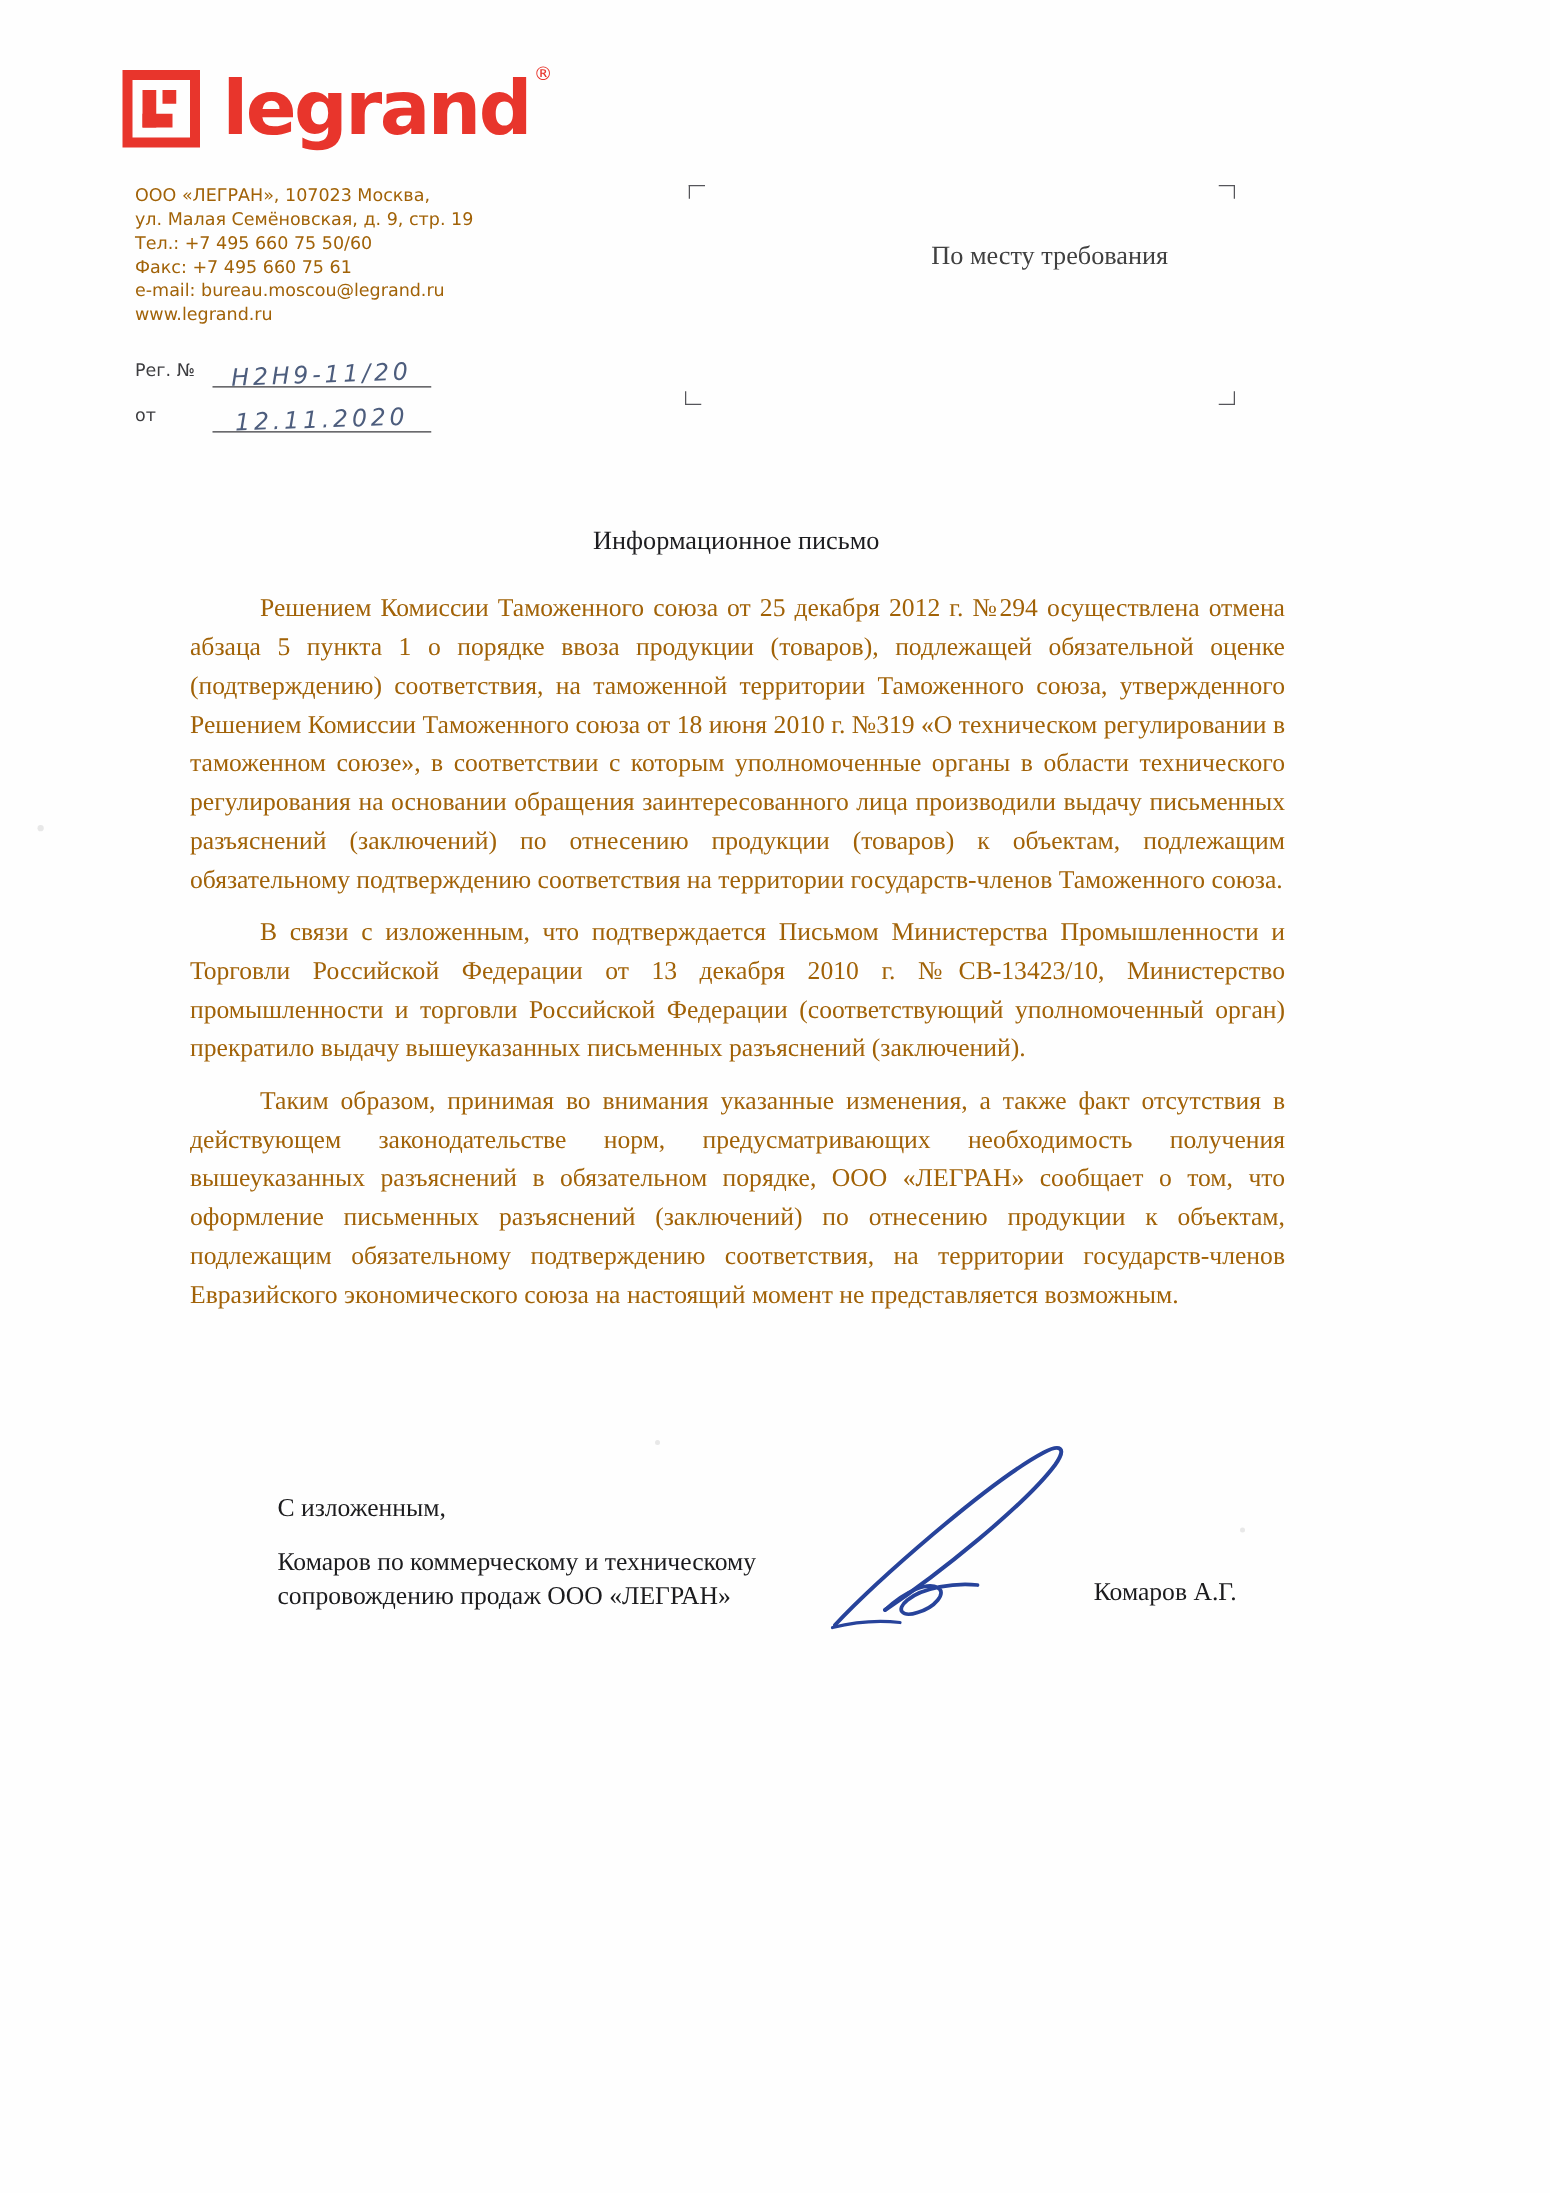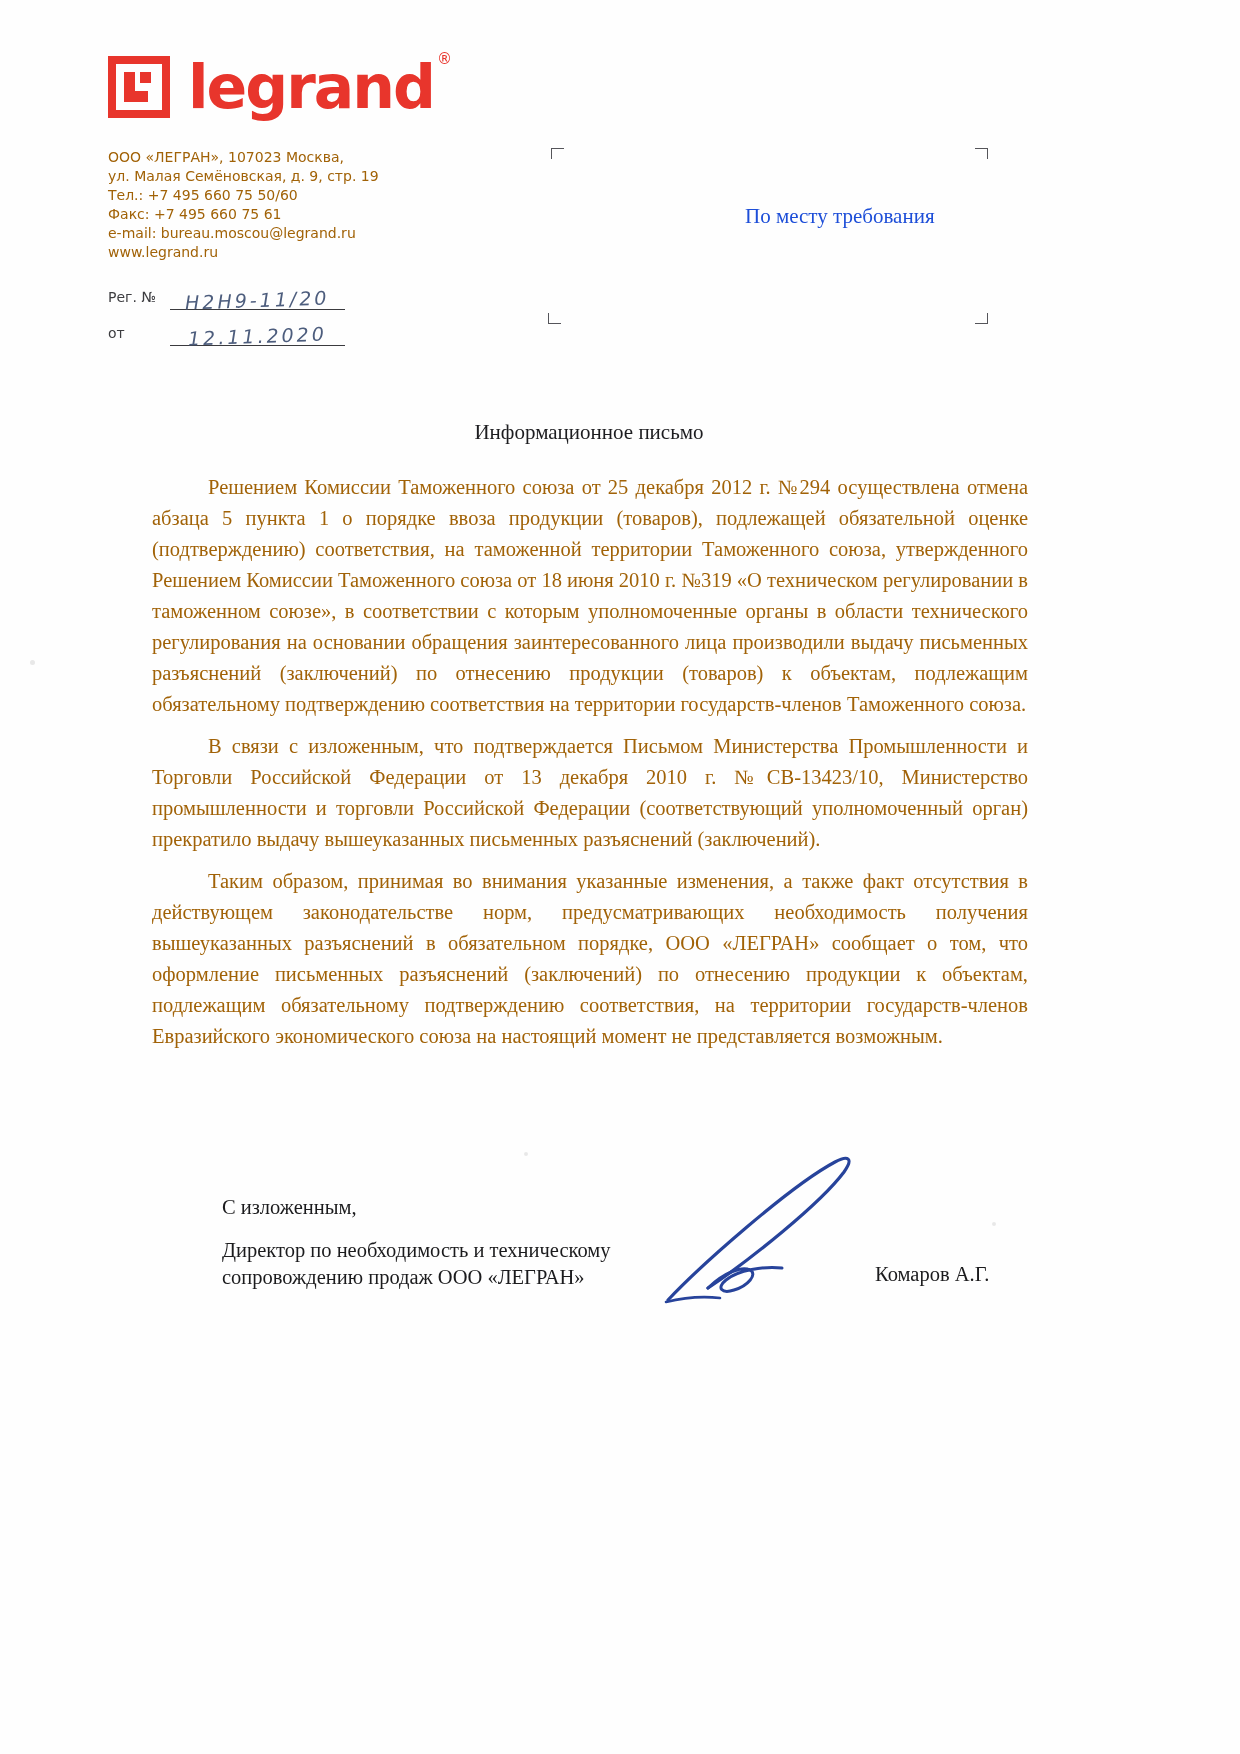--- a/index.html
+++ b/index.html
@@ -12,21 +12,21 @@
     background: #fefefe;
     font-family: "Liberation Serif", serif;
     color: #1b1b1d;
     overflow: hidden;
   }
 
   
   .logo-block {
     position: absolute;
     top: 52px;
-    left: 104px;
+    left: 94px;
     display: flex;
     align-items: flex-start;
     gap: 14px;
     text-align: right;
   }
   .logo-mark { width: 70px; height: 70px; display: block; }
   .logo-word {
     font-family: "DejaVu Sans", sans-serif;
     font-weight: bold;
     font-size: 60px;
@@ -49,24 +49,24 @@
     top: 148px;
     left: 108px;
     font-family: "DejaVu Sans", sans-serif;
     font-size: 14px;
     line-height: 19px;
     color: #a16207;
   }
 
   .recipient {
     position: absolute;
-    top: 204px;
+    top: 192px;
     left: 745px;
     font-size: 21px;
-    color: #1d4ed8;
+    color: #404040;
   }
 
   
   .corner { position: absolute; width: 13px; height: 11px; }
   .corner.tl { top: 148px; left: 551px; border-top: 1.5px solid #55555a; border-left: 1.5px solid #55555a; }
   .corner.tr { top: 148px; left: 975px; border-top: 1.5px solid #55555a; border-right: 1.5px solid #55555a; }
   .corner.bl { top: 313px; left: 548px; border-bottom: 1.5px solid #55555a; border-left: 1.5px solid #55555a; }
   .corner.br { top: 313px; left: 975px; border-bottom: 1.5px solid #55555a; border-right: 1.5px solid #55555a; }
 
   
@@ -208,21 +208,21 @@
 
   <div class="body-text">
     <p>Решением Комиссии Таможенного союза от 25 декабря 2012 г. №294 осуществлена отмена абзаца 5 пункта 1 о порядке ввоза продукции (товаров), подлежащей обязательной оценке (подтверждению) соответствия, на таможенной территории Таможенного союза, утвержденного Решением Комиссии Таможенного союза от 18 июня 2010 г. №319 «О техническом регулировании в таможенном союзе», в соответствии с которым уполномоченные органы в области технического регулирования на основании обращения заинтересованного лица производили выдачу письменных разъяснений (заключений) по отнесению продукции (товаров) к объектам, подлежащим обязательному подтверждению соответствия на территории государств-членов Таможенного союза.</p>
     <p>В связи с изложенным, что подтверждается Письмом Министерства Промышленности и Торговли Российской Федерации от 13 декабря 2010 г. №СВ-13423/10, Министерство промышленности и торговли Российской Федерации (соответствующий уполномоченный орган) прекратило выдачу вышеуказанных письменных разъяснений (заключений).</p>
     <p>Таким образом, принимая во внимания указанные изменения, а также факт отсутствия в действующем законодательстве норм, предусматривающих необходимость получения вышеуказанных разъяснений в обязательном порядке, ООО «ЛЕГРАН» сообщает о том, что оформление письменных разъяснений (заключений) по отнесению продукции к объектам, подлежащим обязательному подтверждению соответствия, на территории государств-членов Евразийского экономического союза на настоящий момент не представляется возможным.</p>
   </div>
 
   <div class="salutation">С изложенным,</div>
 
   <div class="position-block">
-    <div>Директор по необходимость и техническому</div>
+    <div>Комаров по коммерческому и техническому</div>
     <div>сопровождению продаж ООО «ЛЕГРАН»</div>
   </div>
 
   <svg class="signature" viewBox="0 0 250 170" aria-hidden="true">
     <path d="M 38 152 C 70 118, 160 38, 205 14 C 218 7, 224 10, 214 24 C 190 56, 120 112, 78 140" fill="none" stroke="#27439b" stroke-width="3.2" stroke-linecap="round"></path>
     <path d="M 78 140 C 95 124, 112 118, 120 122 C 128 126, 118 138, 104 142 C 92 146, 86 140, 96 132 C 108 122, 134 118, 152 120" fill="none" stroke="#27439b" stroke-width="3" stroke-linecap="round"></path>
     <path d="M 36 154 C 52 150, 72 148, 90 150" fill="none" stroke="#27439b" stroke-width="2.6" stroke-linecap="round"></path>
   </svg>
 
   <div class="signer">Комаров А.Г.</div>

